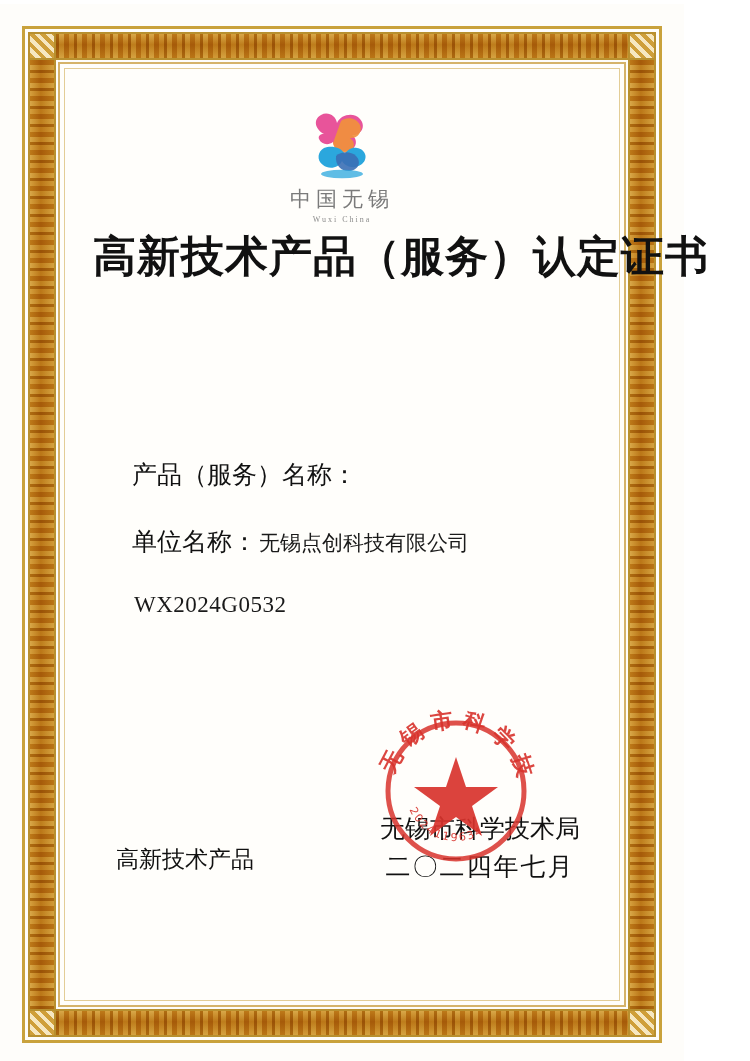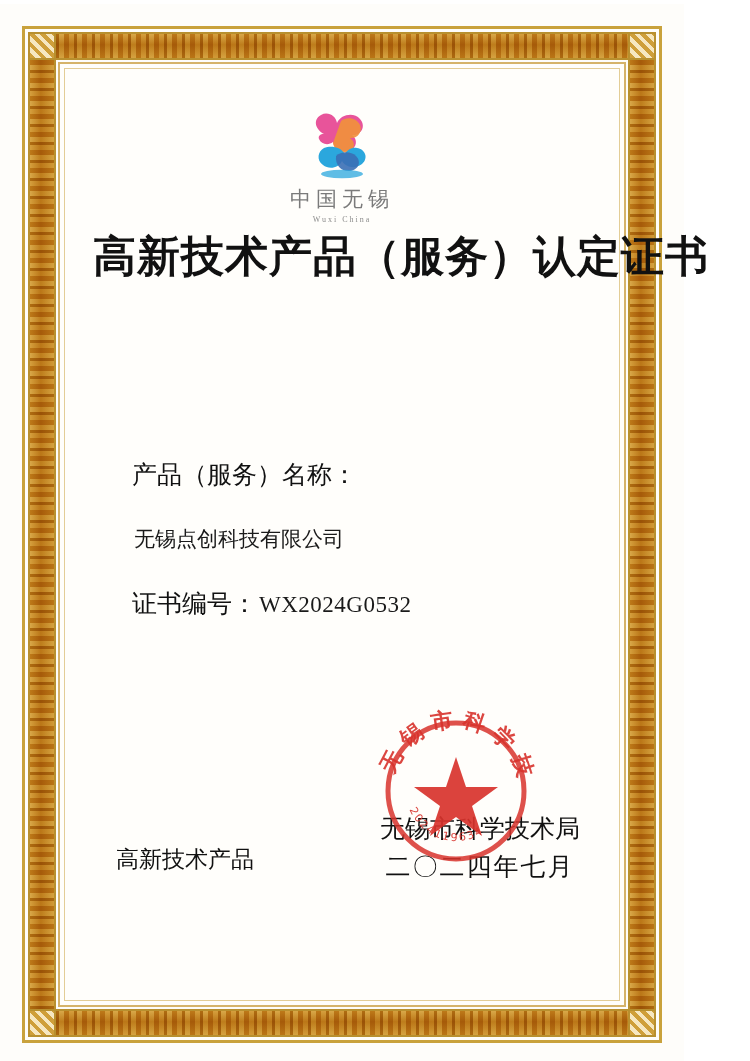--- a/index.html
+++ b/index.html
@@ -261,25 +261,25 @@
 
     <div class="title">高新技术产品（服务）认定证书</div>
 
     <div class="fields">
 
       <div class="field-row">
         <span class="field-label">产品（服务）名称：</span>
       </div>
 
       <div class="field-row">
+        <span class="field-label">单位名称：</span>
         <span class="field-value">无锡点创科技有限公司</span>
       </div>
 
       <div class="field-row">
-        <span class="field-label">证书编号：</span>
         <span class="field-value latin">WX2024G0532</span>
       </div>
 
     </div>
 
     <div class="footer">
       <div class="validity">高新技术产品</div>
 
       <div class="issuer-block">
         <div class="issuer-name">无锡市科学技术局</div>

